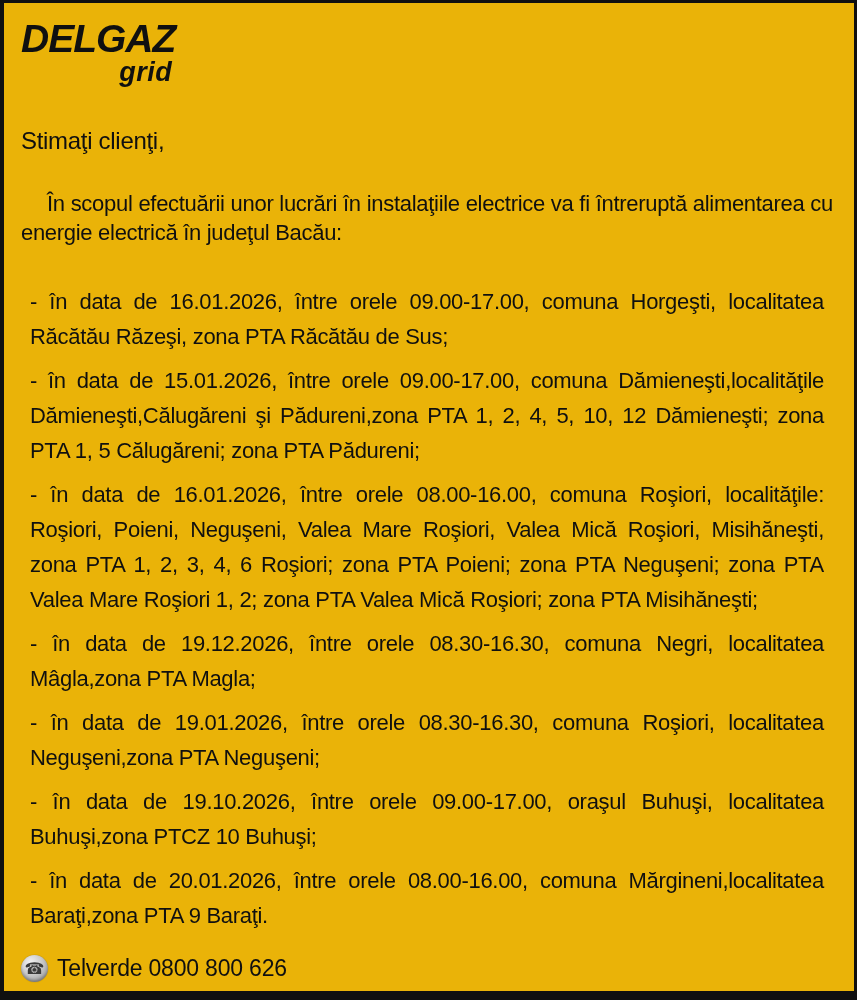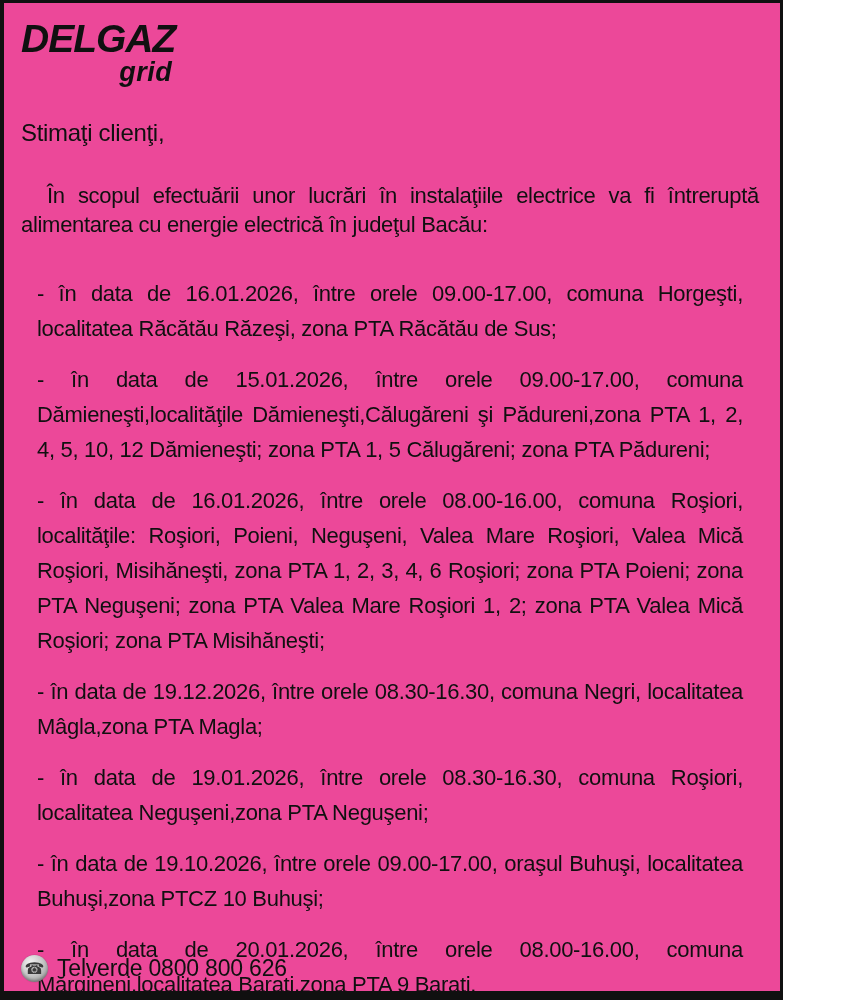--- a/index.html
+++ b/index.html
@@ -2,24 +2,24 @@
 <html lang="ro"><head>
 <meta charset="utf-8">
 <style>
   html, body {
     margin: 0;
     padding: 0;
     background: #ffffff;
   }
   .page {
     position: relative;
-    width: 783px;
+    width: 857px;
     height: 1000px;
     box-sizing: border-box;
-    background: #ec4899;
+    background: #eab308;
     border: 3px solid #101010;
     border-left-width: 4px;
     border-bottom-width: 9px;
     overflow: hidden;
     font-family: "Liberation Sans", sans-serif;
     color: #101010;
   }
   .inner {
     padding: 12px 21px 0 17px;
   }
@@ -40,38 +40,38 @@
     font-size: 27px;
     line-height: 26px;
     font-weight: 700;
     font-style: italic;
     text-align: right;
     padding-right: 3px;
     letter-spacing: 0.5px;
   }
   
   .greeting {
-    margin-top: 32px;
+    margin-top: 40px;
     font-size: 24px;
     line-height: 32px;
     letter-spacing: -0.3px;
   }
   .intro {
     margin: 32px 0 0 0;
     font-size: 22px;
     line-height: 29px;
     letter-spacing: -0.3px;
     text-align: justify;
     text-indent: 26px;
   }
   .outages {
     margin-top: 37px;
   }
   .outage {
-    margin: 16px;
+    margin: 9px;
     font-size: 22px;
     line-height: 35px;
     letter-spacing: -0.3px;
     text-align: justify;
   }
   .closing {
     margin-top: 42px;
     font-size: 24px;
     line-height: 32px;
     letter-spacing: -0.3px;

